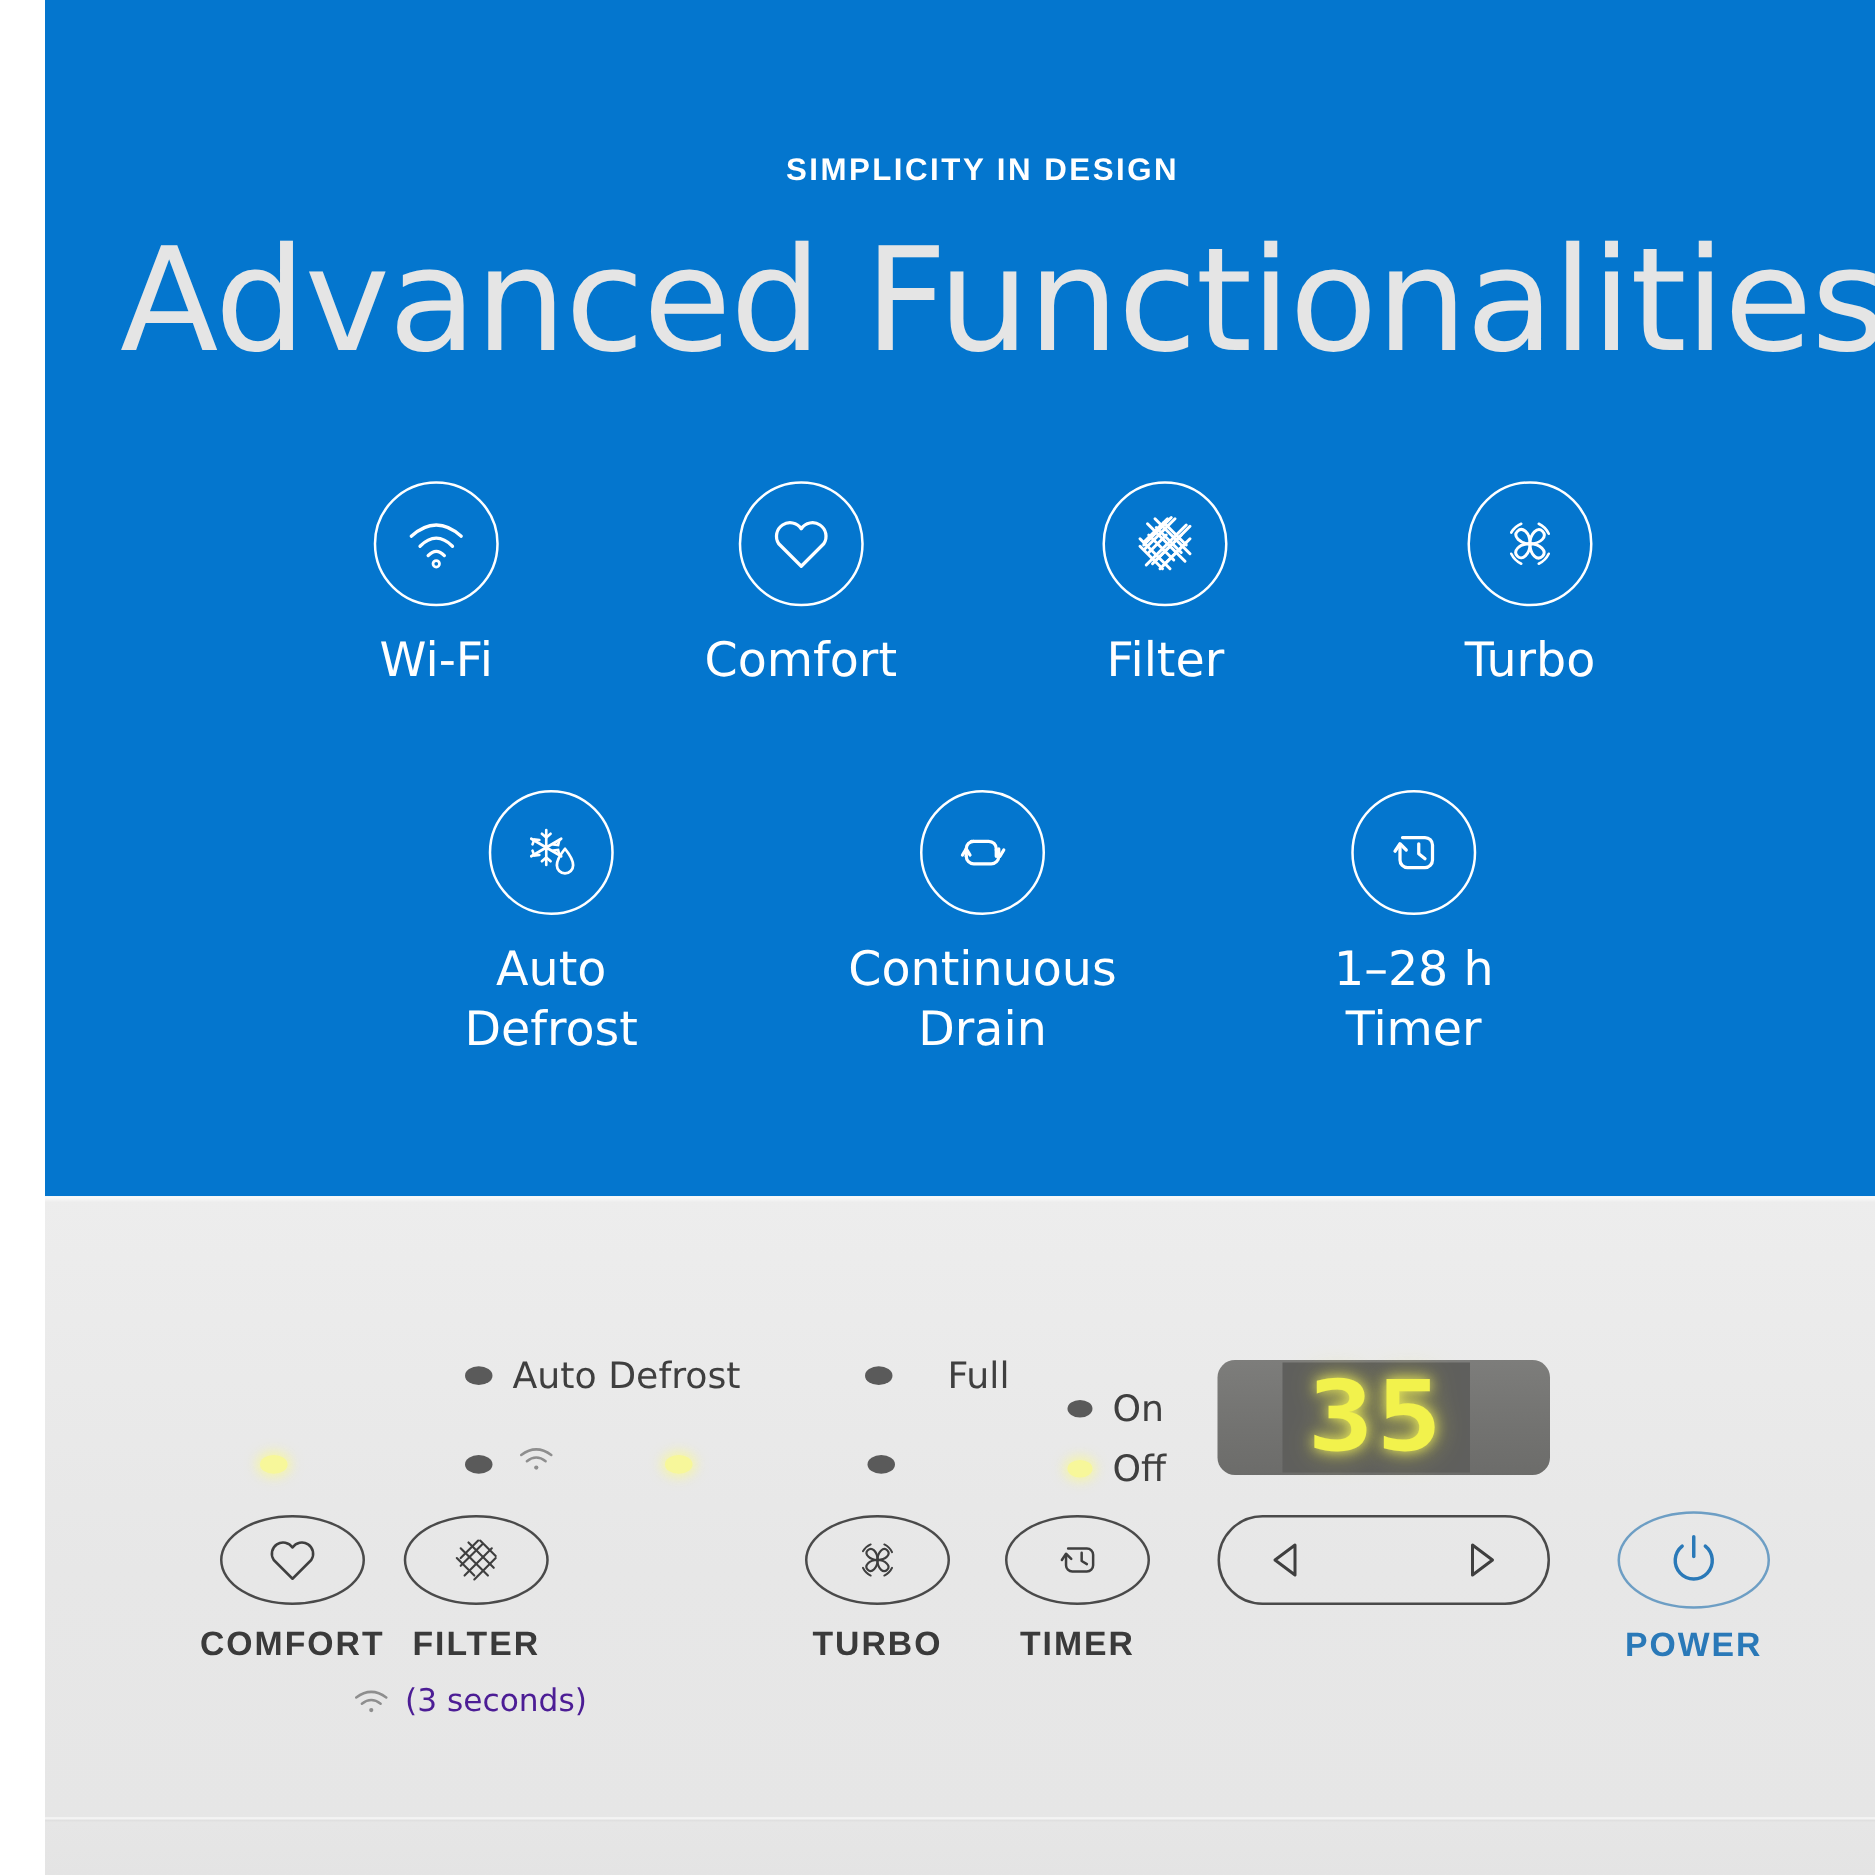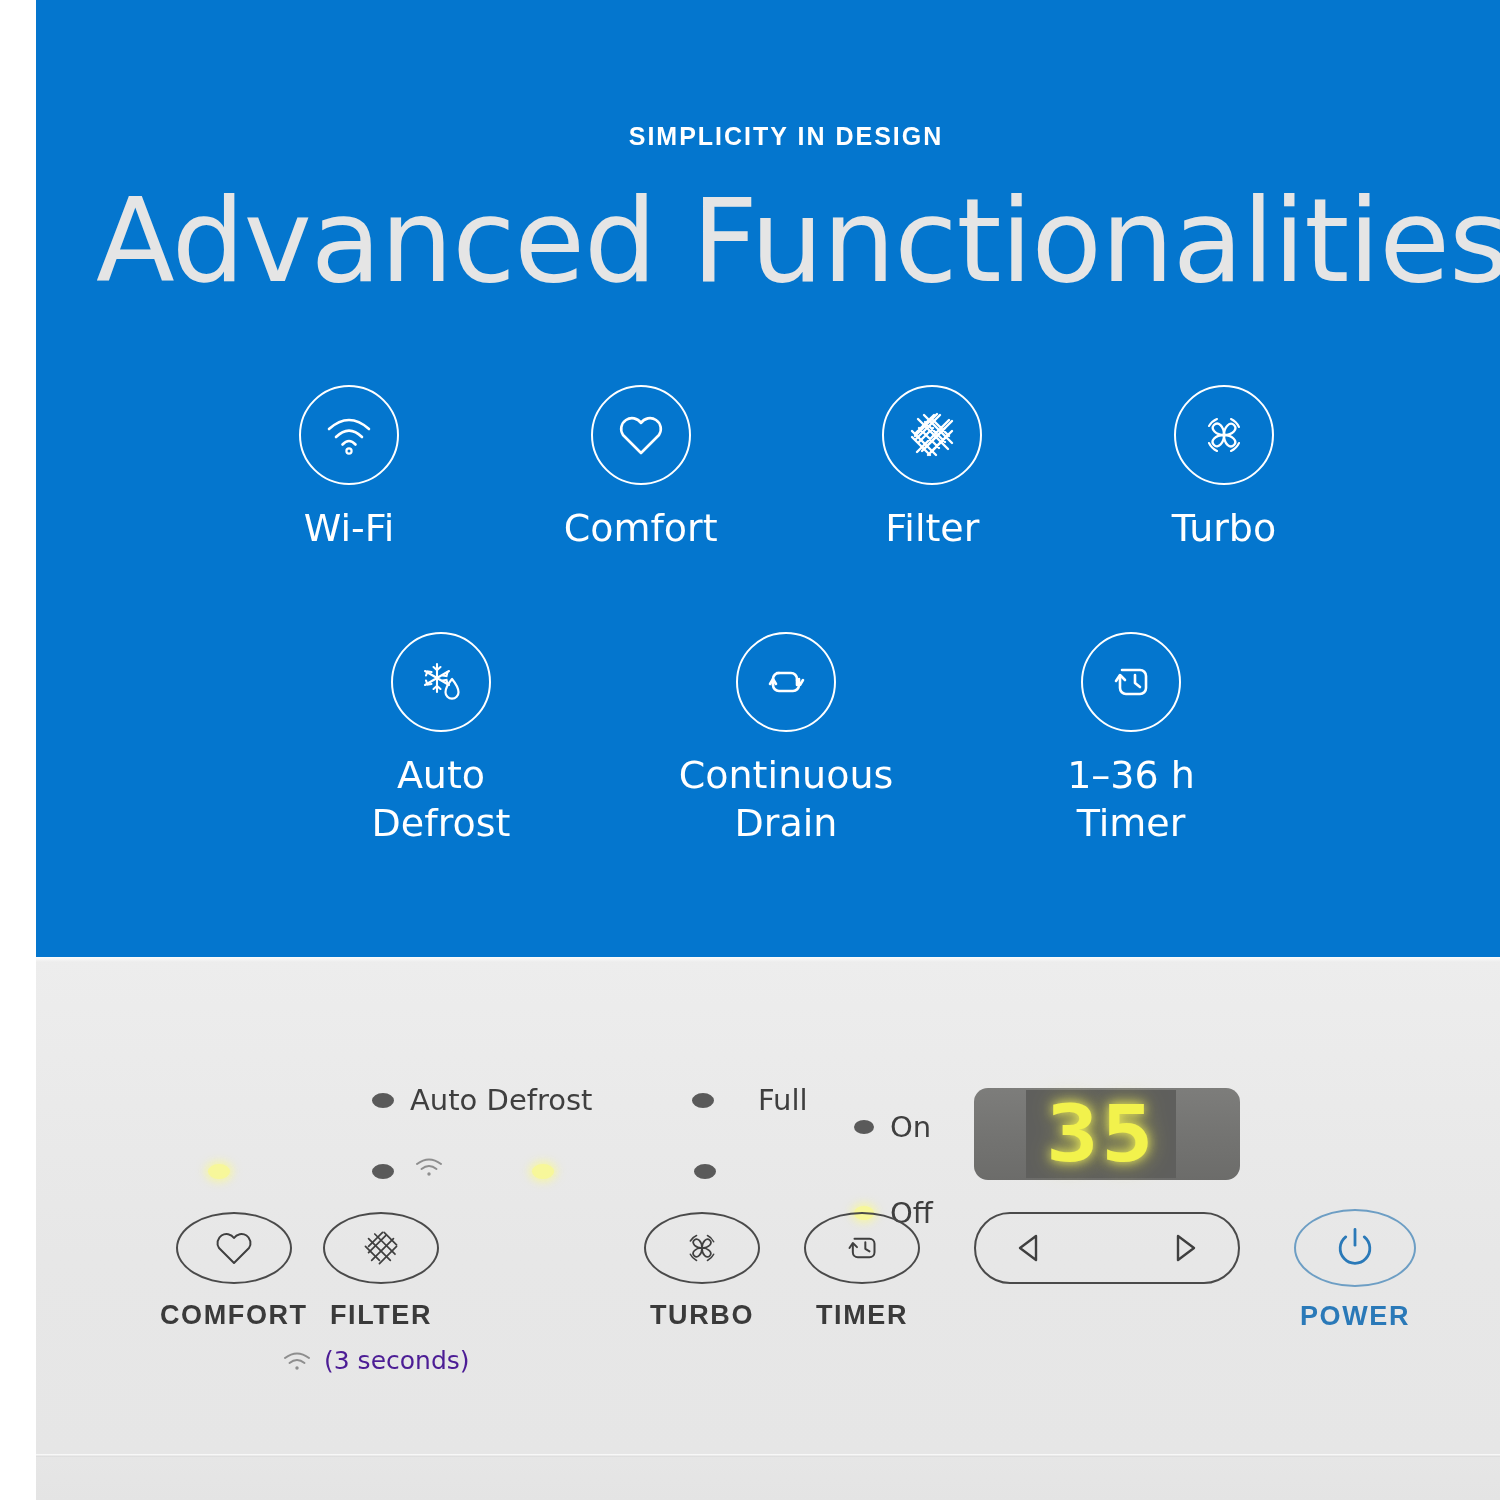--- a/index.html
+++ b/index.html
@@ -288,21 +288,21 @@
       </div>
 
       <div class="feat">
         <div class="feat-circle">
           <svg width="54" height="54" viewBox="0 0 54 54">
             <path d="M18 15 H36 A6 6 0 0 1 42 21 V33 A6 6 0 0 1 36 39 H22 A6 6 0 0 1 16 33 V22" fill="none" stroke="#fff" stroke-width="2.6" stroke-linecap="round"></path>
             <path d="M12 26 L16 20 L21 25" fill="none" stroke="#fff" stroke-width="2.6" stroke-linecap="round" stroke-linejoin="round"></path>
             <path d="M31 20 V28 L36 32" fill="none" stroke="#fff" stroke-width="2.6" stroke-linecap="round" stroke-linejoin="round"></path>
           </svg>
         </div>
-        <div class="feat-label">1–36 h
+        <div class="feat-label">1–28 h
 Timer</div>
       </div>
     </div>
   </div>
 
   <div class="panel">
     <div class="seam"></div>
   </div>
 
   <div class="statusrow" style="left:336px;top:1083px;">
@@ -313,21 +313,21 @@
   <div class="statusrow" style="left:656px;top:1083px;gap:28px;">
     <div class="led"></div>
     <div class="status-label">Full</div>
   </div>
 
   <div class="statusrow" style="left:818px;top:1110px;">
     <div class="led small"></div>
     <div class="status-label">On</div>
   </div>
 
-  <div class="statusrow" style="left:818px;top:1196px;">
+  <div class="statusrow" style="left:818px;top:1158px;">
     <div class="led small lit"></div>
     <div class="status-label">Off</div>
   </div>
 
   <div style="position:absolute;left:172px;top:1164px;">
     <div class="led lit"></div>
   </div>
   <div style="position:absolute;left:336px;top:1164px;">
     <div class="led"></div>
   </div>

